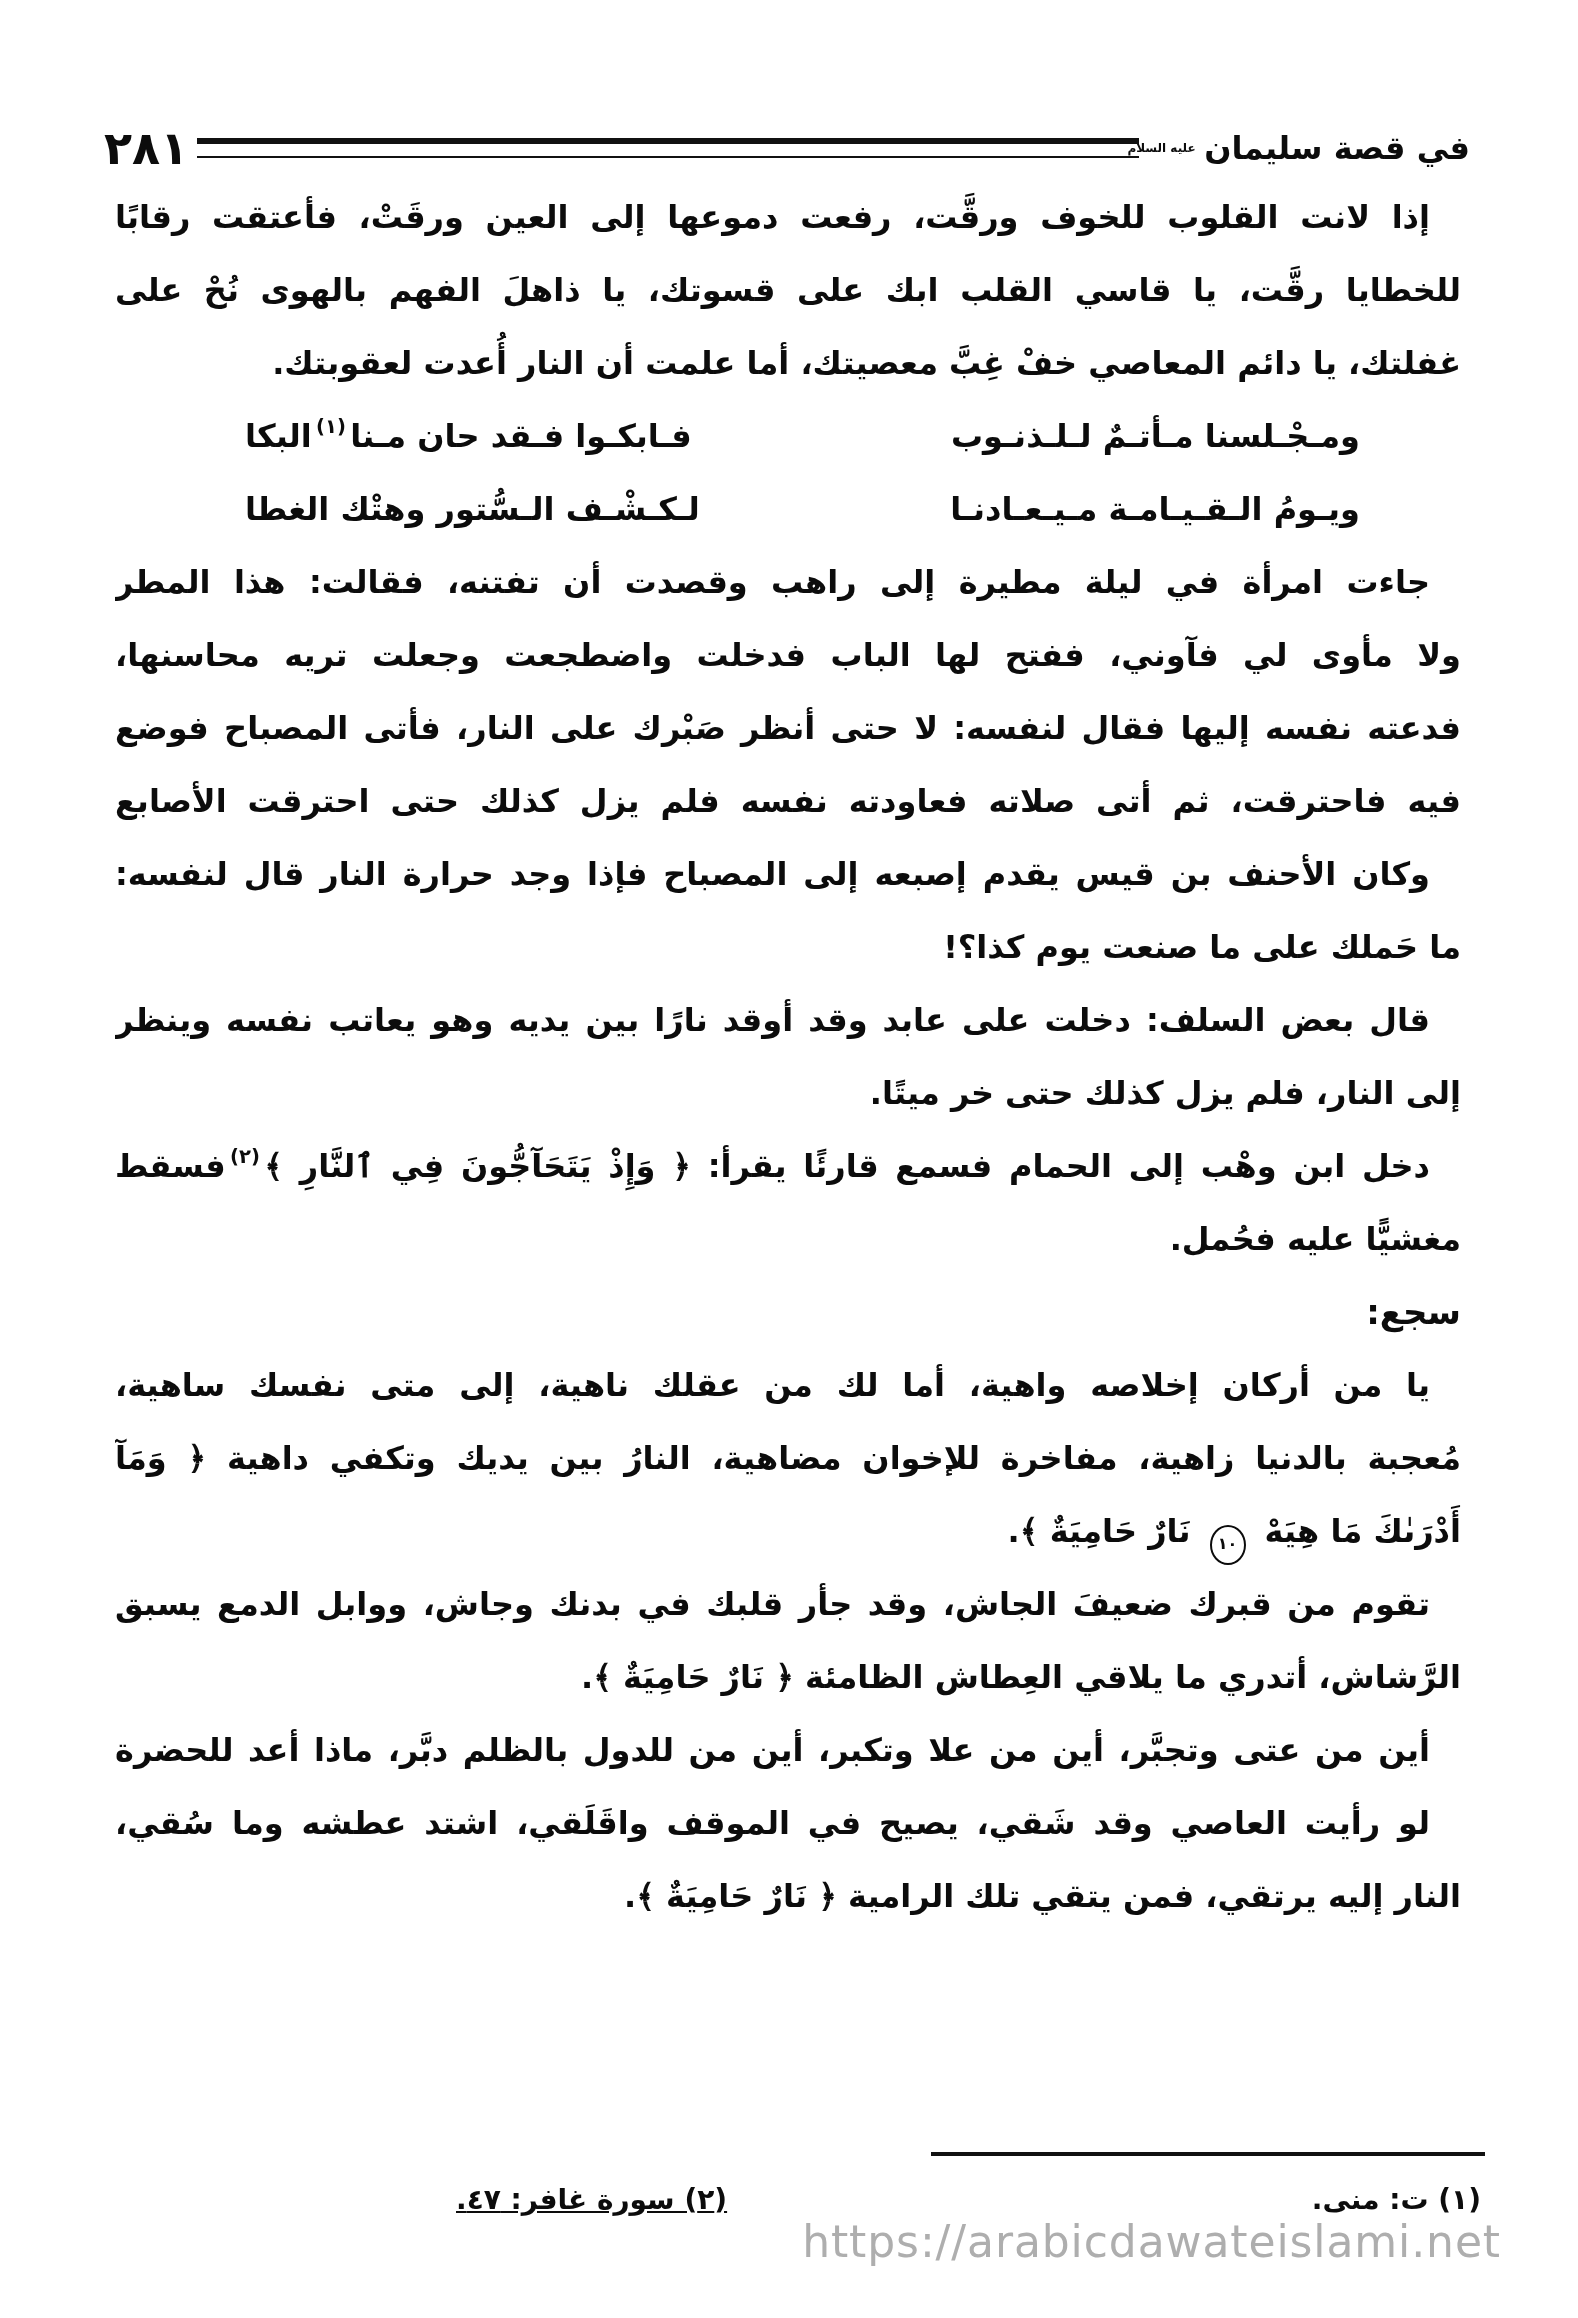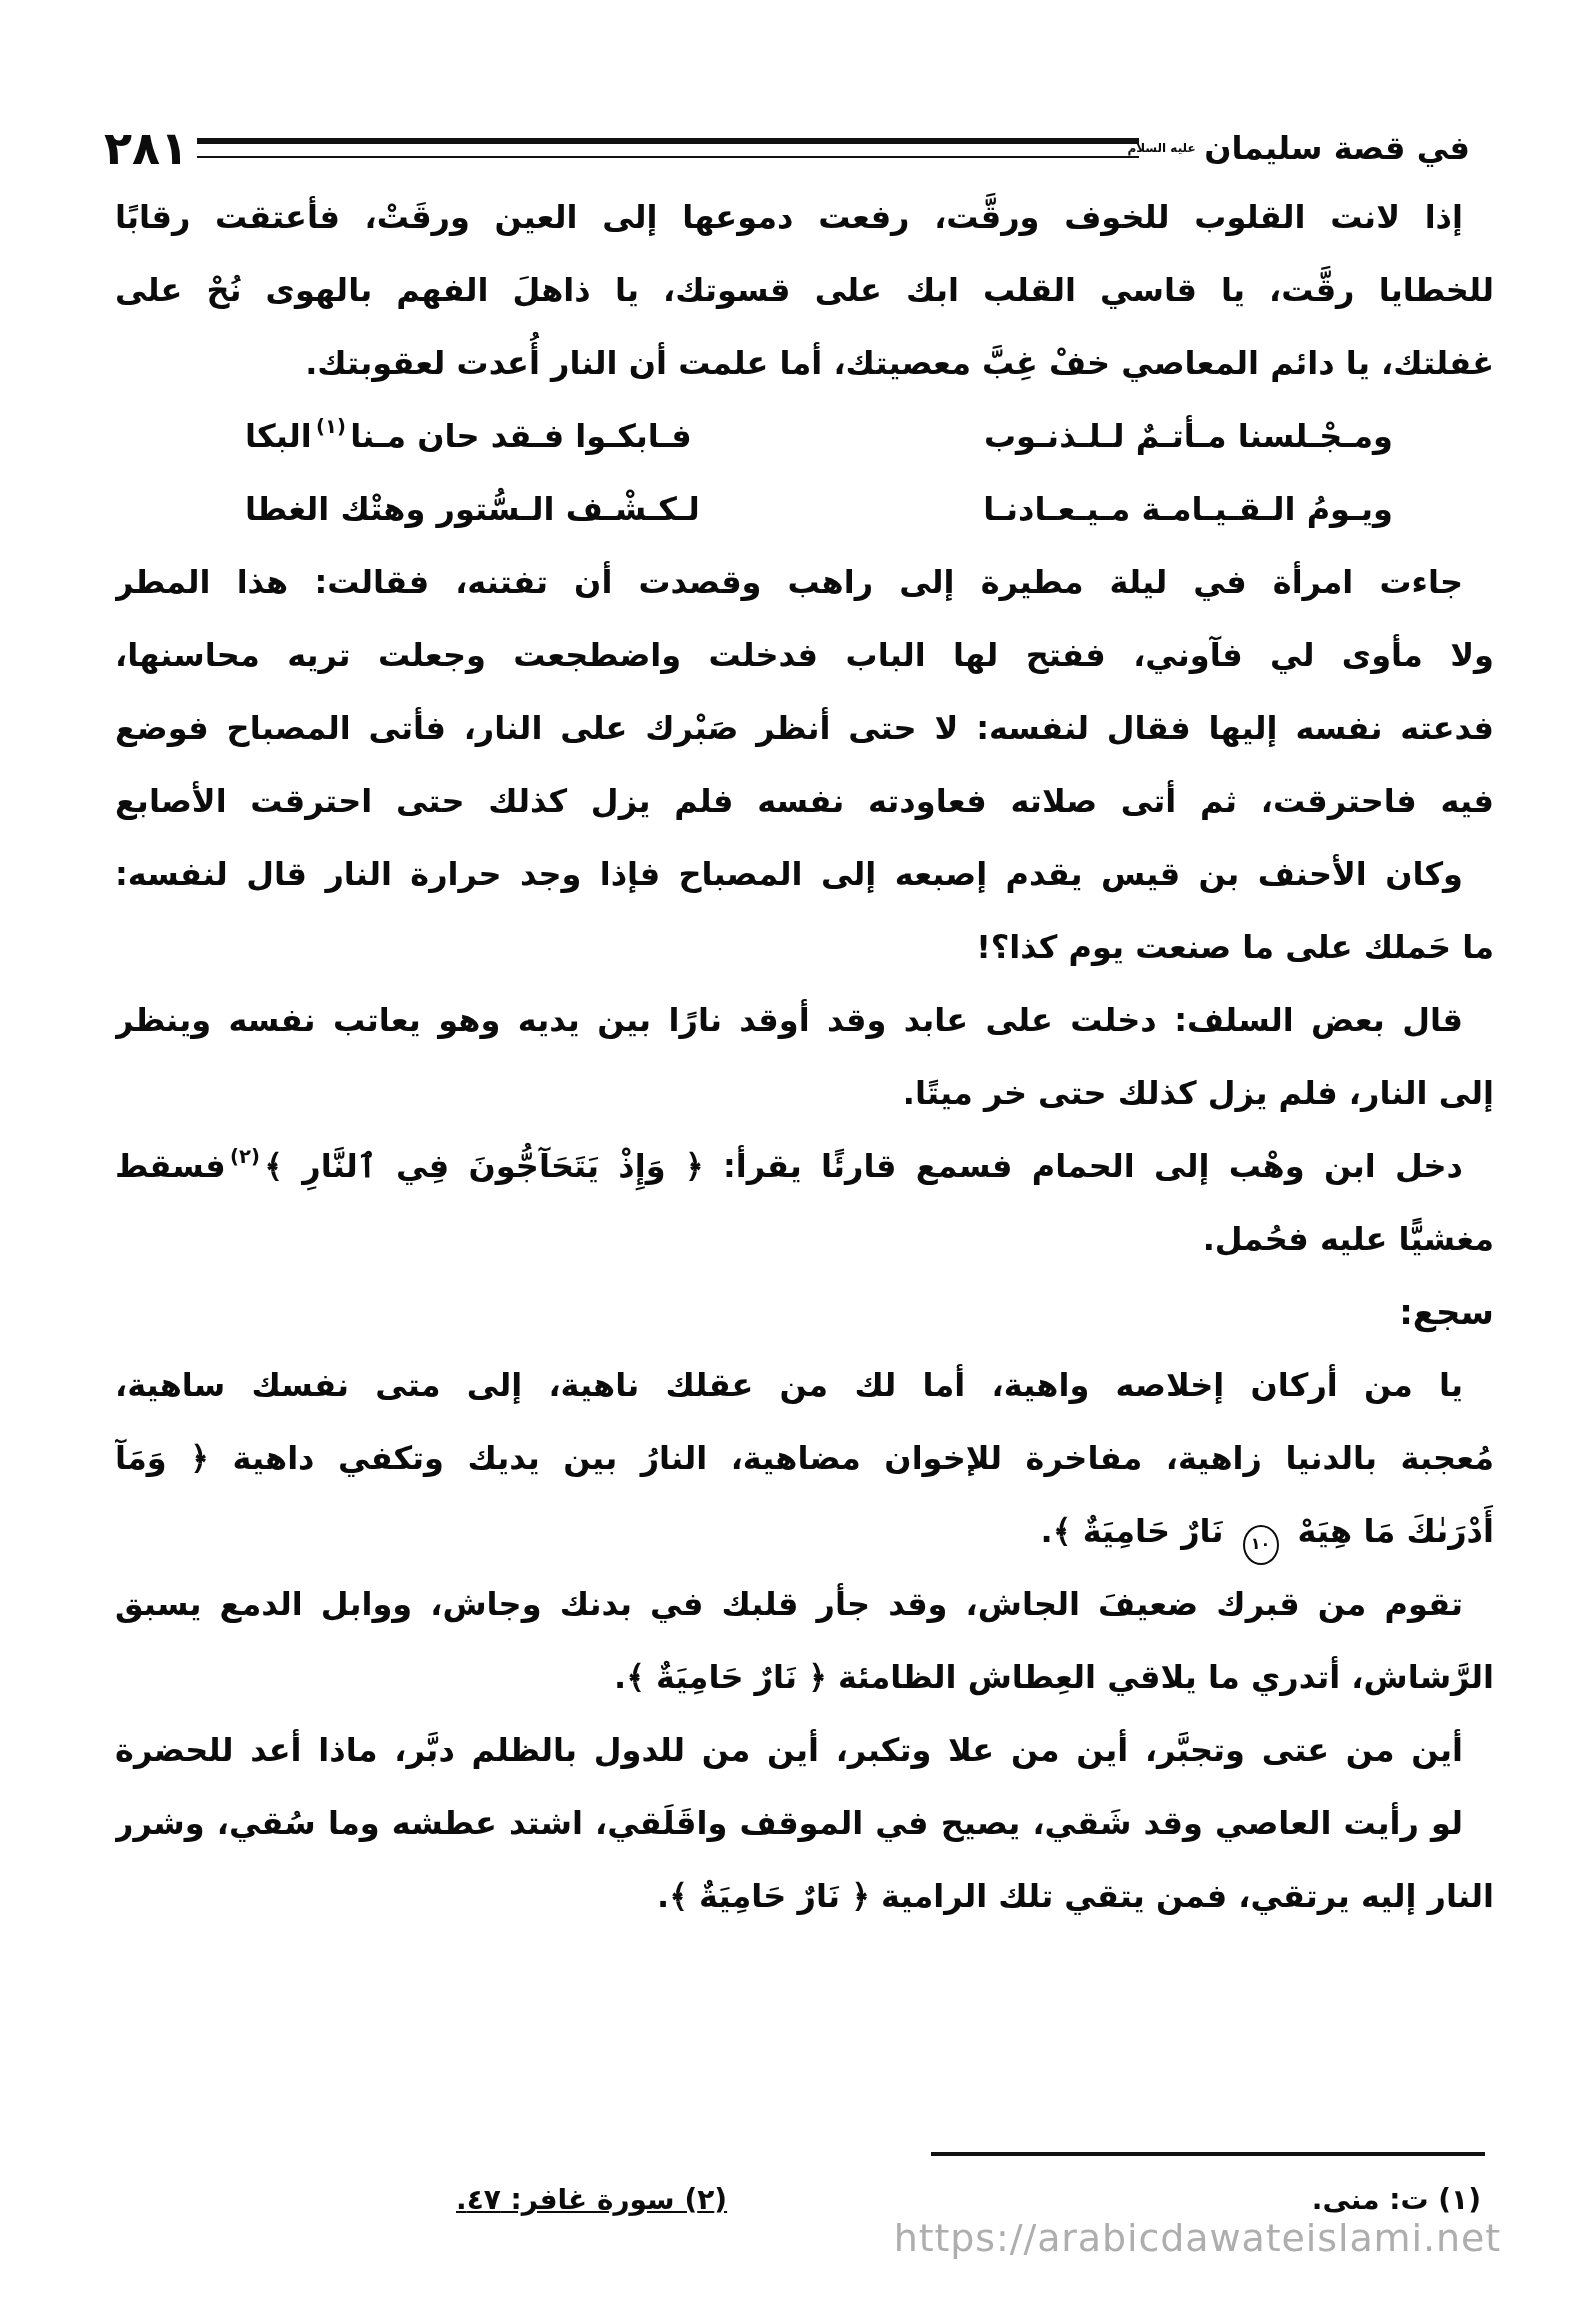--- a/index.html
+++ b/index.html
@@ -27,21 +27,21 @@
   .hdr-rule{
     flex:1 1 auto;height:12.8px;margin:0 8.5px;
     border-top:6.8px solid #111;border-bottom:2.6px solid #111;
   }
   .page-num{
     font-size:46px;font-weight:700;letter-spacing:1.7px;white-space:nowrap;
   }
   
   .page-body{
     position:absolute;top:181px;right:0;left:0;
-    padding:0 85px 0 115px;
+    padding:0 118px 0 115px;
     font-size:32px;font-weight:700;
   }
   .ln{
     height:73px;line-height:73px;overflow:hidden;
     text-align:justify;text-align-last:justify;
   }
   .ln.start{text-indent:31px;}
   .ln.end{text-align:right;text-align-last:auto;white-space:nowrap;}
   sup.fn-mark{
     font-size:19.6px;font-weight:700;vertical-align:13.6px;margin:0 4.3px;line-height:0;
@@ -69,21 +69,21 @@
   }
   .footnotes{
     position:absolute;top:2172px;left:0;right:0;
     display:flex;justify-content:space-between;
     padding:0 98px 0 115px;
     font-size:28px;font-weight:700;line-height:55px;
   }
   .footnote.left{margin-left:341px;text-decoration:underline;}
   .watermark{
     position:absolute;top:2216px;right:78px;
-    direction:ltr;color:#aeaeae;font-size:38px;font-weight:400;
+    direction:ltr;color:#aeaeae;font-size:44px;font-weight:400;
     font-family:"DejaVu Sans",sans-serif;letter-spacing:0.9px;
   }
 </style>
 </head>
 <body>
 
 <div class="page-header">
   <div class="hdr-title">
     <span>في قصة سليمان</span>
     <span class="honorific">عليه السلام</span>

